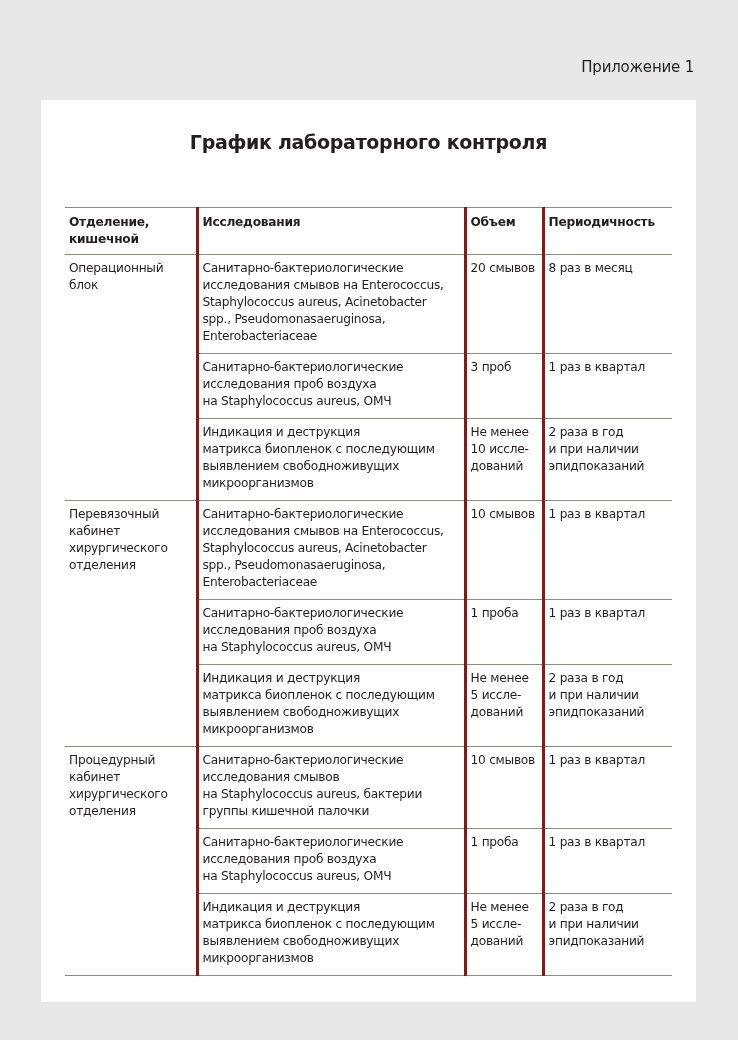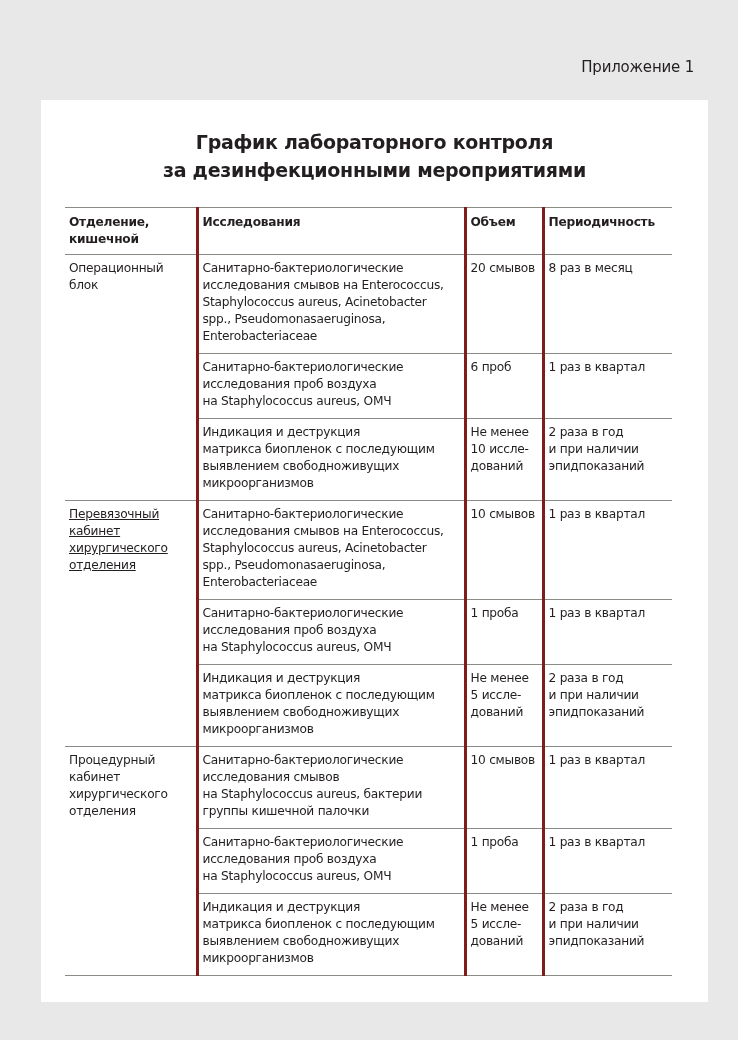--- a/index.html
+++ b/index.html
@@ -12,21 +12,20 @@
     overflow: hidden;
   }
   .appendix {
     position: absolute; right: 44px; top: 58px;
     font-size: 15px; font-weight: normal; letter-spacing: -0.2px;
   }
   .panel {
     position: absolute; left: 41px; top: 100px;
     width: 655px; height: 902px;
     background: #ffffff;
-    padding-left: 12px;
   }
   .title {
     position: absolute; left: 0; right: 0; top: 28px;
     text-align: center;
     font-size: 19px; font-weight: bold; line-height: 28px;
     letter-spacing: -0.3px;
   }
   table {
     position: absolute; left: 24px; top: 107px;
     width: 607px;
@@ -57,21 +56,20 @@
   .line { display: block; }
 </style>
 </head>
 <body>
 
 <div class="appendix">Приложение 1</div>
 
 <div class="panel">
   <div class="title">
     <span class="line">График лабораторного контроля</span>
-    <span class="line">за дезинфекционными мероприятиями</span>
   </div>
 
   <table>
     <colgroup>
         <col class="c1">
         <col class="c2">
         <col class="c3">
         <col class="c4">
       </colgroup>
     <thead>
@@ -105,21 +103,21 @@
             <span class="line">8 раз в месяц</span>
           </td>
         </tr>
         <tr class="sub">
           <td class="study">
             <span class="line">Санитарно-бактериологические</span>
             <span class="line">исследования проб воздуха</span>
             <span class="line">на Staphylococcus aureus, ОМЧ</span>
           </td>
           <td class="vol">
-            <span class="line">6 проб</span>
+            <span class="line">3 проб</span>
           </td>
           <td class="per">
             <span class="line">1 раз в квартал</span>
           </td>
         </tr>
         <tr class="sub">
           <td class="study">
             <span class="line">Индикация и деструкция</span>
             <span class="line">матрикса биопленок с последующим</span>
             <span class="line">выявлением свободноживущих</span>
@@ -130,21 +128,21 @@
             <span class="line">10 иссле-</span>
             <span class="line">дований</span>
           </td>
           <td class="per">
             <span class="line">2 раза в год</span>
             <span class="line">и при наличии</span>
             <span class="line">эпидпоказаний</span>
           </td>
         </tr>
         <tr class="group-start">
-          <td class="dept" rowspan="3" style="border-top: 1px solid rgb(139, 139, 133); text-decoration: underline;">
+          <td class="dept" rowspan="3" style="border-top: 1px solid rgb(139, 139, 133);">
             <span class="line">Перевязочный</span>
             <span class="line">кабинет</span>
             <span class="line">хирургического</span>
             <span class="line">отделения</span>
           </td>
           <td class="study">
             <span class="line">Санитарно-бактериологические</span>
             <span class="line">исследования смывов на Enterococcus,</span>
             <span class="line">Staphylococcus aureus, Acinetobacter</span>
             <span class="line">spp., Pseudomonasaeruginosa,</span>

